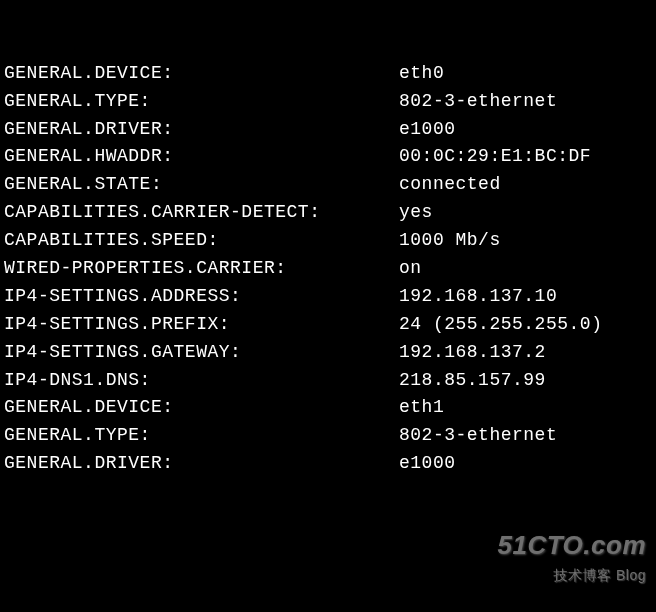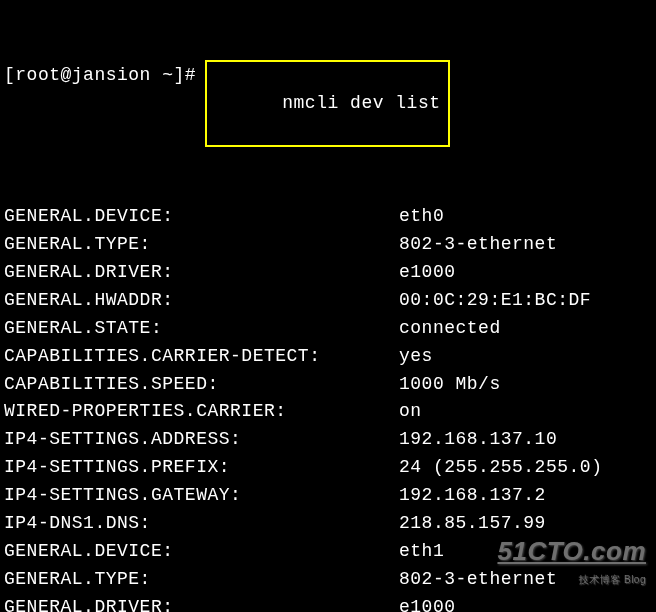--- a/index.html
+++ b/index.html
@@ -58,37 +58,29 @@
       font-family: Arial, sans-serif;
       color: #ddd;
       opacity: 0.5;
       text-align: right;
     }
     .watermark .big {
       font-size: 26px;
       font-weight: bold;
       font-style: italic;
       text-shadow: 1px 1px 2px #888;
-      text-decoration: underline;
     }
     .watermark .small {
-      font-size: 10px;
+      font-size: 14px;
       text-shadow: 1px 1px 1px #888;
     }
   </style>
 </head>
 <body>
 
 <div class="terminal">
-  <div class="prompt-line">
-    <span class="prompt">[root@jansion ~]#</span>
-    <span>&nbsp;</span>
-    <span class="highlight-box">
-      <span class="command">nmcli dev list</span>
-    </span>
-  </div>
   <div id="rows"><div class="row"><span class="key">GENERAL.DEVICE:</span><span class="val">eth0</span></div><div class="row"><span class="key">GENERAL.TYPE:</span><span class="val">802-3-ethernet</span></div><div class="row"><span class="key">GENERAL.DRIVER:</span><span class="val">e1000</span></div><div class="row"><span class="key">GENERAL.HWADDR:</span><span class="val">00:0C:29:E1:BC:DF</span></div><div class="row"><span class="key">GENERAL.STATE:</span><span class="val">connected</span></div><div class="row"><span class="key">CAPABILITIES.CARRIER-DETECT:</span><span class="val">yes</span></div><div class="row"><span class="key">CAPABILITIES.SPEED:</span><span class="val">1000 Mb/s</span></div><div class="row"><span class="key">WIRED-PROPERTIES.CARRIER:</span><span class="val">on</span></div><div class="row"><span class="key">IP4-SETTINGS.ADDRESS:</span><span class="val">192.168.137.10</span></div><div class="row"><span class="key">IP4-SETTINGS.PREFIX:</span><span class="val">24 (255.255.255.0)</span></div><div class="row"><span class="key">IP4-SETTINGS.GATEWAY:</span><span class="val">192.168.137.2</span></div><div class="row"><span class="key">IP4-DNS1.DNS:</span><span class="val">218.85.157.99</span></div><div class="row"><span class="key">GENERAL.DEVICE:</span><span class="val">eth1</span></div><div class="row"><span class="key">GENERAL.TYPE:</span><span class="val">802-3-ethernet</span></div><div class="row"><span class="key">GENERAL.DRIVER:</span><span class="val">e1000</span></div></div>
 </div>
 
 <div class="watermark">
   <div class="big">51CTO.com</div>
   <div class="small">技术博客   Blog</div>
 </div>
 
 </body></html>

